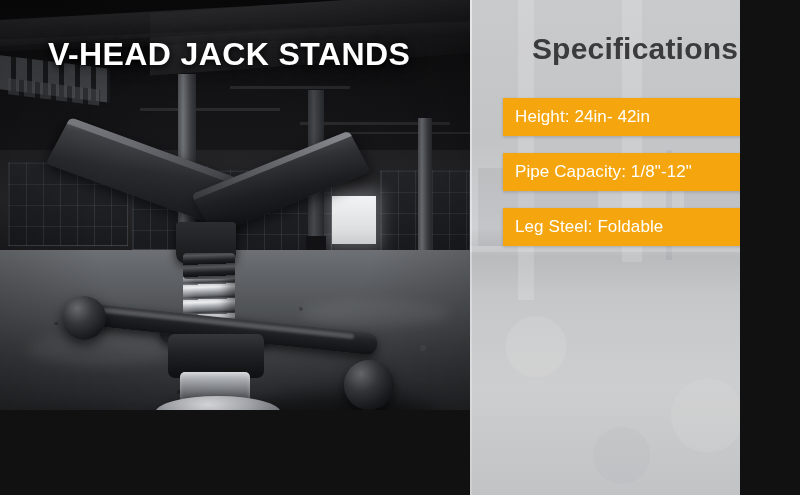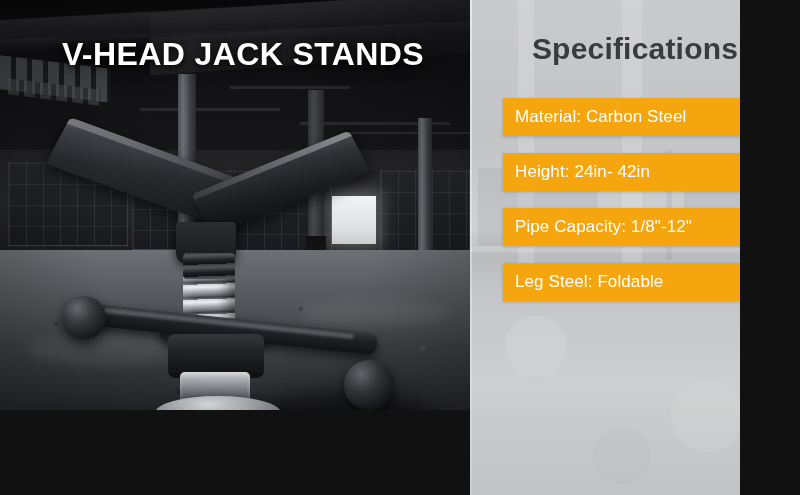--- a/index.html
+++ b/index.html
@@ -19,21 +19,20 @@
     background: #111111;
   }
 
   
   .photo-panel {
     position: absolute;
     left: 0; top: 0;
     width: 470px; height: 410px;
     overflow: hidden;
     background: #0b0b0c;
-    text-align: center;
   }
 
   
   .wh-ceiling {
     position: absolute;
     left: 0; top: 0; width: 470px; height: 252px;
     background:
       linear-gradient(180deg, #0a0a0b 0%, #121214 30%, #17171a 62%, #101012 100%);
   }
   .wh-ceiling-beam {
@@ -453,23 +452,20 @@
     <div class="spec-bg-ghost dim" style="left:8px;   top:168px; width:120px; height:78px;"></div>
     <div class="spec-bg-ghost dim" style="left:214px; top:170px; width:110px; height:76px;"></div>
     <div class="spec-bg-ghost" style="left:0px;   top:246px; width:330px; height:6px;"></div>
     <div class="spec-bg-noise"></div>
     <div class="panel-divider"></div>
 
     <div class="spec-heading">Specifications</div>
 
     <div class="spec-list">
       <div class="spec-bar">
-        <span class="spec-bar-text">Material:  Carbon Steel</span>
-      </div>
-      <div class="spec-bar">
         <span class="spec-bar-text">Height:  24in- 42in</span>
       </div>
       <div class="spec-bar">
         <span class="spec-bar-text">Pipe Capacity:  1/8"-12"</span>
       </div>
       <div class="spec-bar">
         <span class="spec-bar-text">Leg Steel:  Foldable</span>
       </div>
     </div>
   </div>

